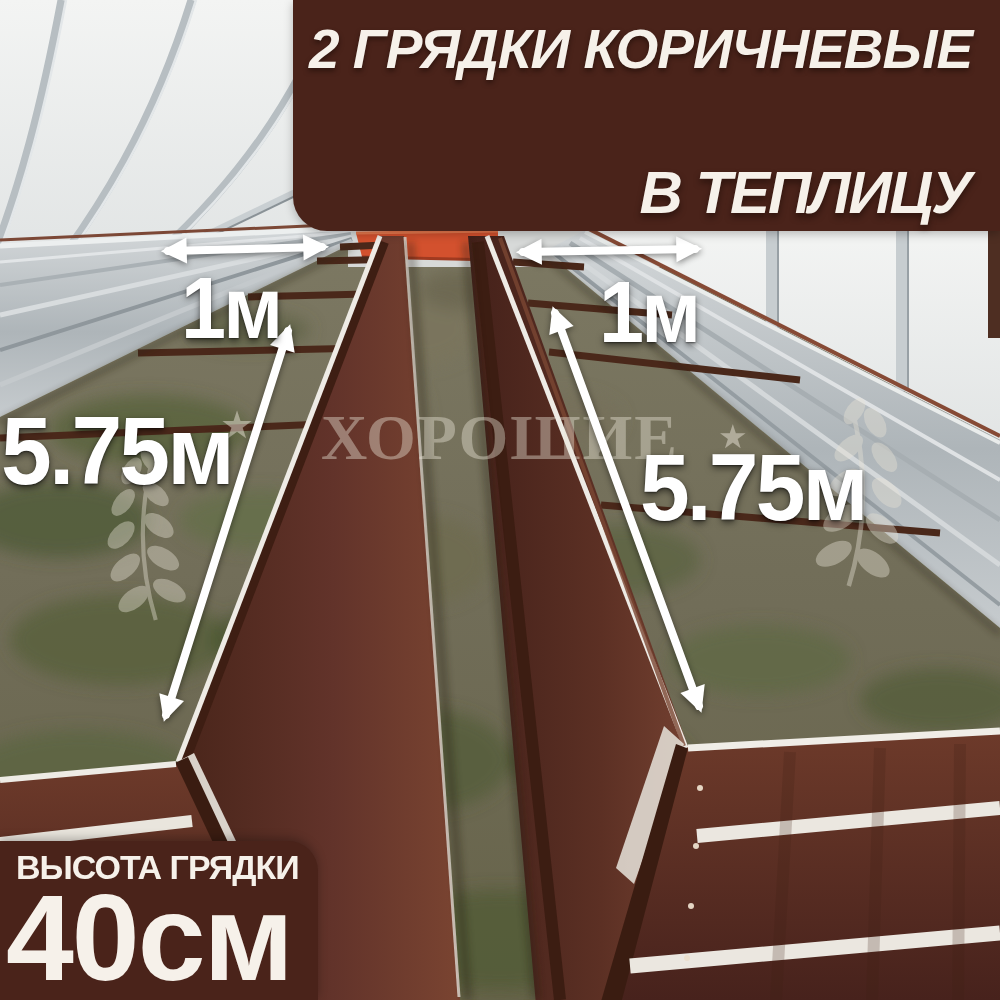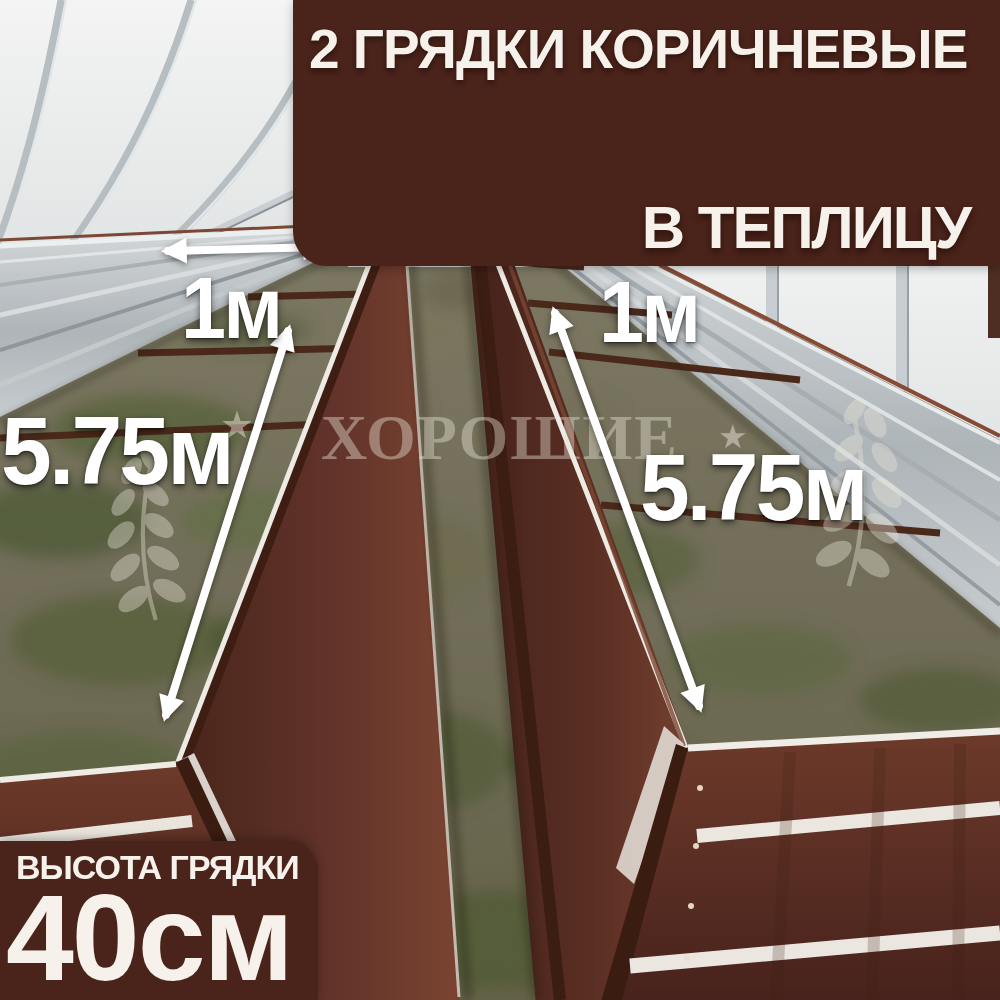--- a/index.html
+++ b/index.html
@@ -28,22 +28,22 @@
   .dim{position:absolute;color:#ffffff;font-weight:bold;line-height:1;white-space:nowrap;
        z-index:4;transform-origin:left top;
        text-shadow:0 3px 8px rgba(0,0,0,0.55),0 1px 2px rgba(0,0,0,0.45);}
   .dim-1m-left  {left:181px;top:264px;font-size:88px;letter-spacing:-3px;transform:scaleX(.92);}
   .dim-1m-right {left:599px;top:268px;font-size:88px;letter-spacing:-3px;transform:scaleX(.92);}
   .dim-575-left {left:1px;top:402px;font-size:97px;letter-spacing:-3px;transform:scaleX(.94);}
   .dim-575-right{left:640px;top:440px;font-size:95px;letter-spacing:-3px;transform:scaleX(.94);}
 
   
   .plate{position:absolute;background:#4A231A;color:#F6F1EA;z-index:5;}
-  .banner{left:293px;top:0;width:707px;height:266px;border-bottom-left-radius:34px;
-          box-shadow:0 3px 10px rgba(0,0,0,0.25);}
+  .banner{left:293px;top:0;width:707px;height:231px;border-bottom-left-radius:34px;
+          box-shadow:0 3px 10px rgba(0,0,0,0.25);font-style:italic;}
   .banner-line1{position:absolute;left:16px;top:22px;font-size:55px;font-weight:bold;
                 letter-spacing:-1px;line-height:1;white-space:nowrap;
                 text-shadow:0 3px 5px rgba(20,8,4,0.5);}
   .banner-line2{position:absolute;right:30px;bottom:8px;display:flex;align-items:baseline;
                 gap:16px;line-height:1;white-space:nowrap;text-shadow:0 4px 6px rgba(20,8,4,0.5);}
   .banner-line2 .prefix{font-size:60px;font-weight:bold;letter-spacing:-2px;}
   .banner-line2 .big{font-size:134px;font-weight:bold;letter-spacing:-4px;}
   .badge{left:0;top:841px;width:318px;height:159px;border-top-right-radius:30px;
          box-shadow:0 -3px 10px rgba(0,0,0,0.25);}
   .badge-title{position:absolute;left:16px;top:9px;font-size:34px;font-weight:bold;

